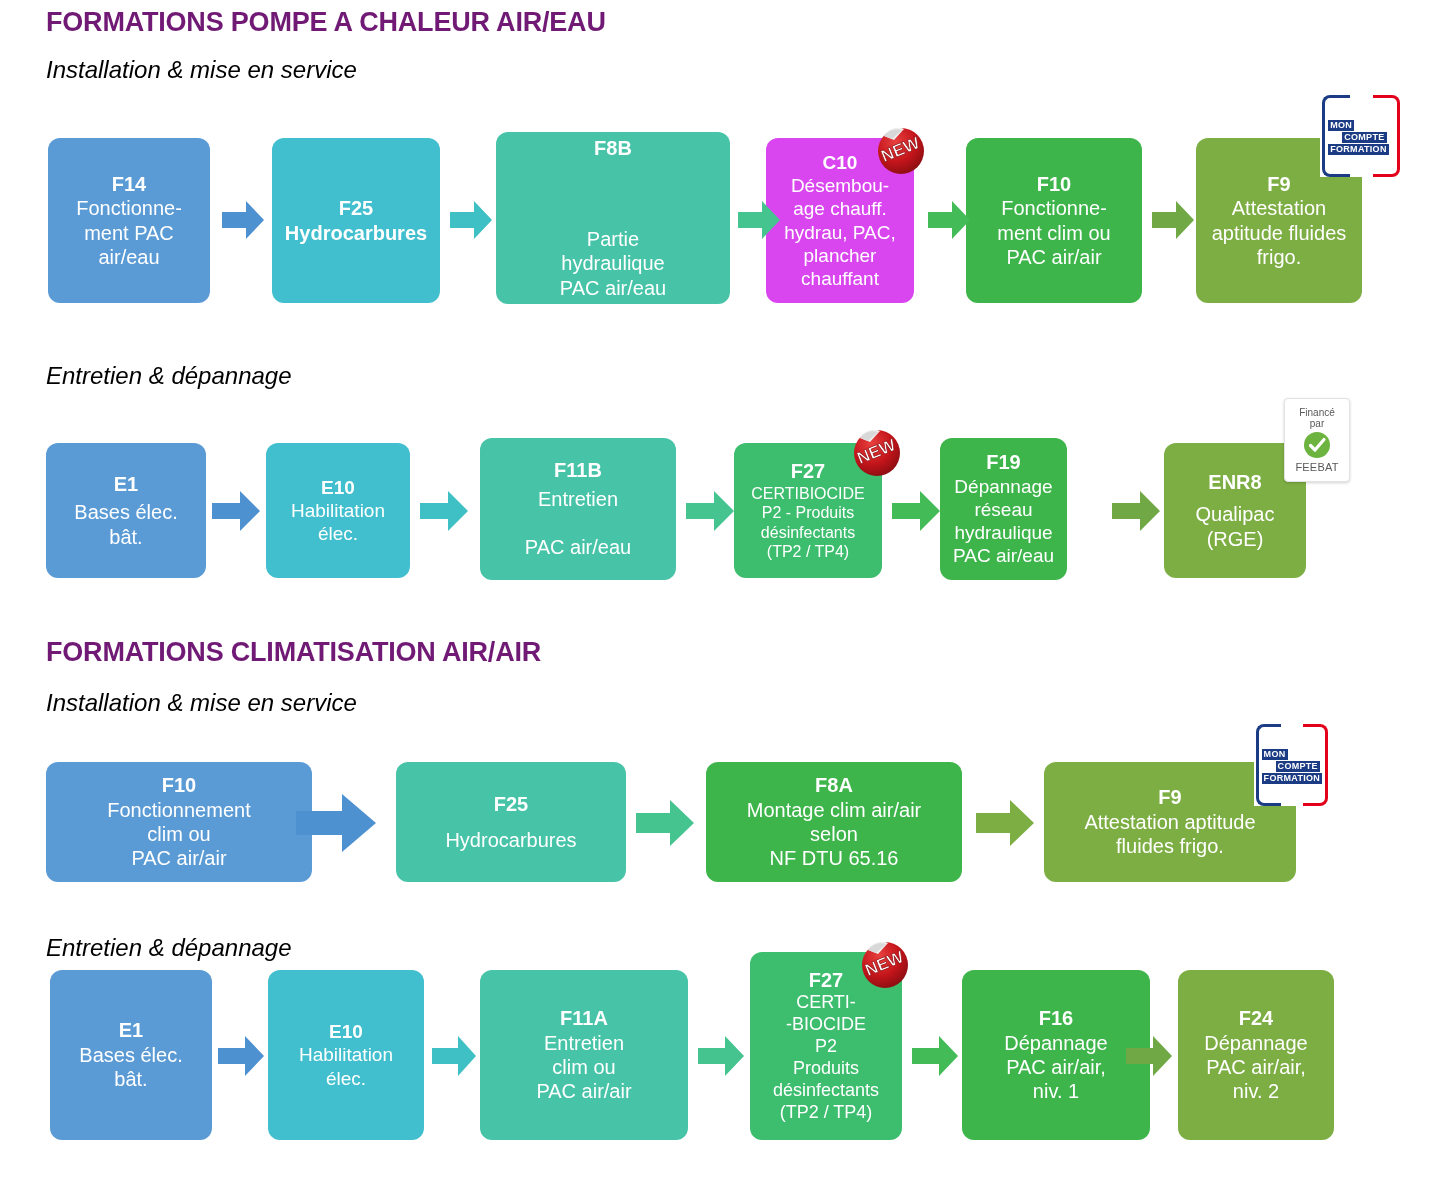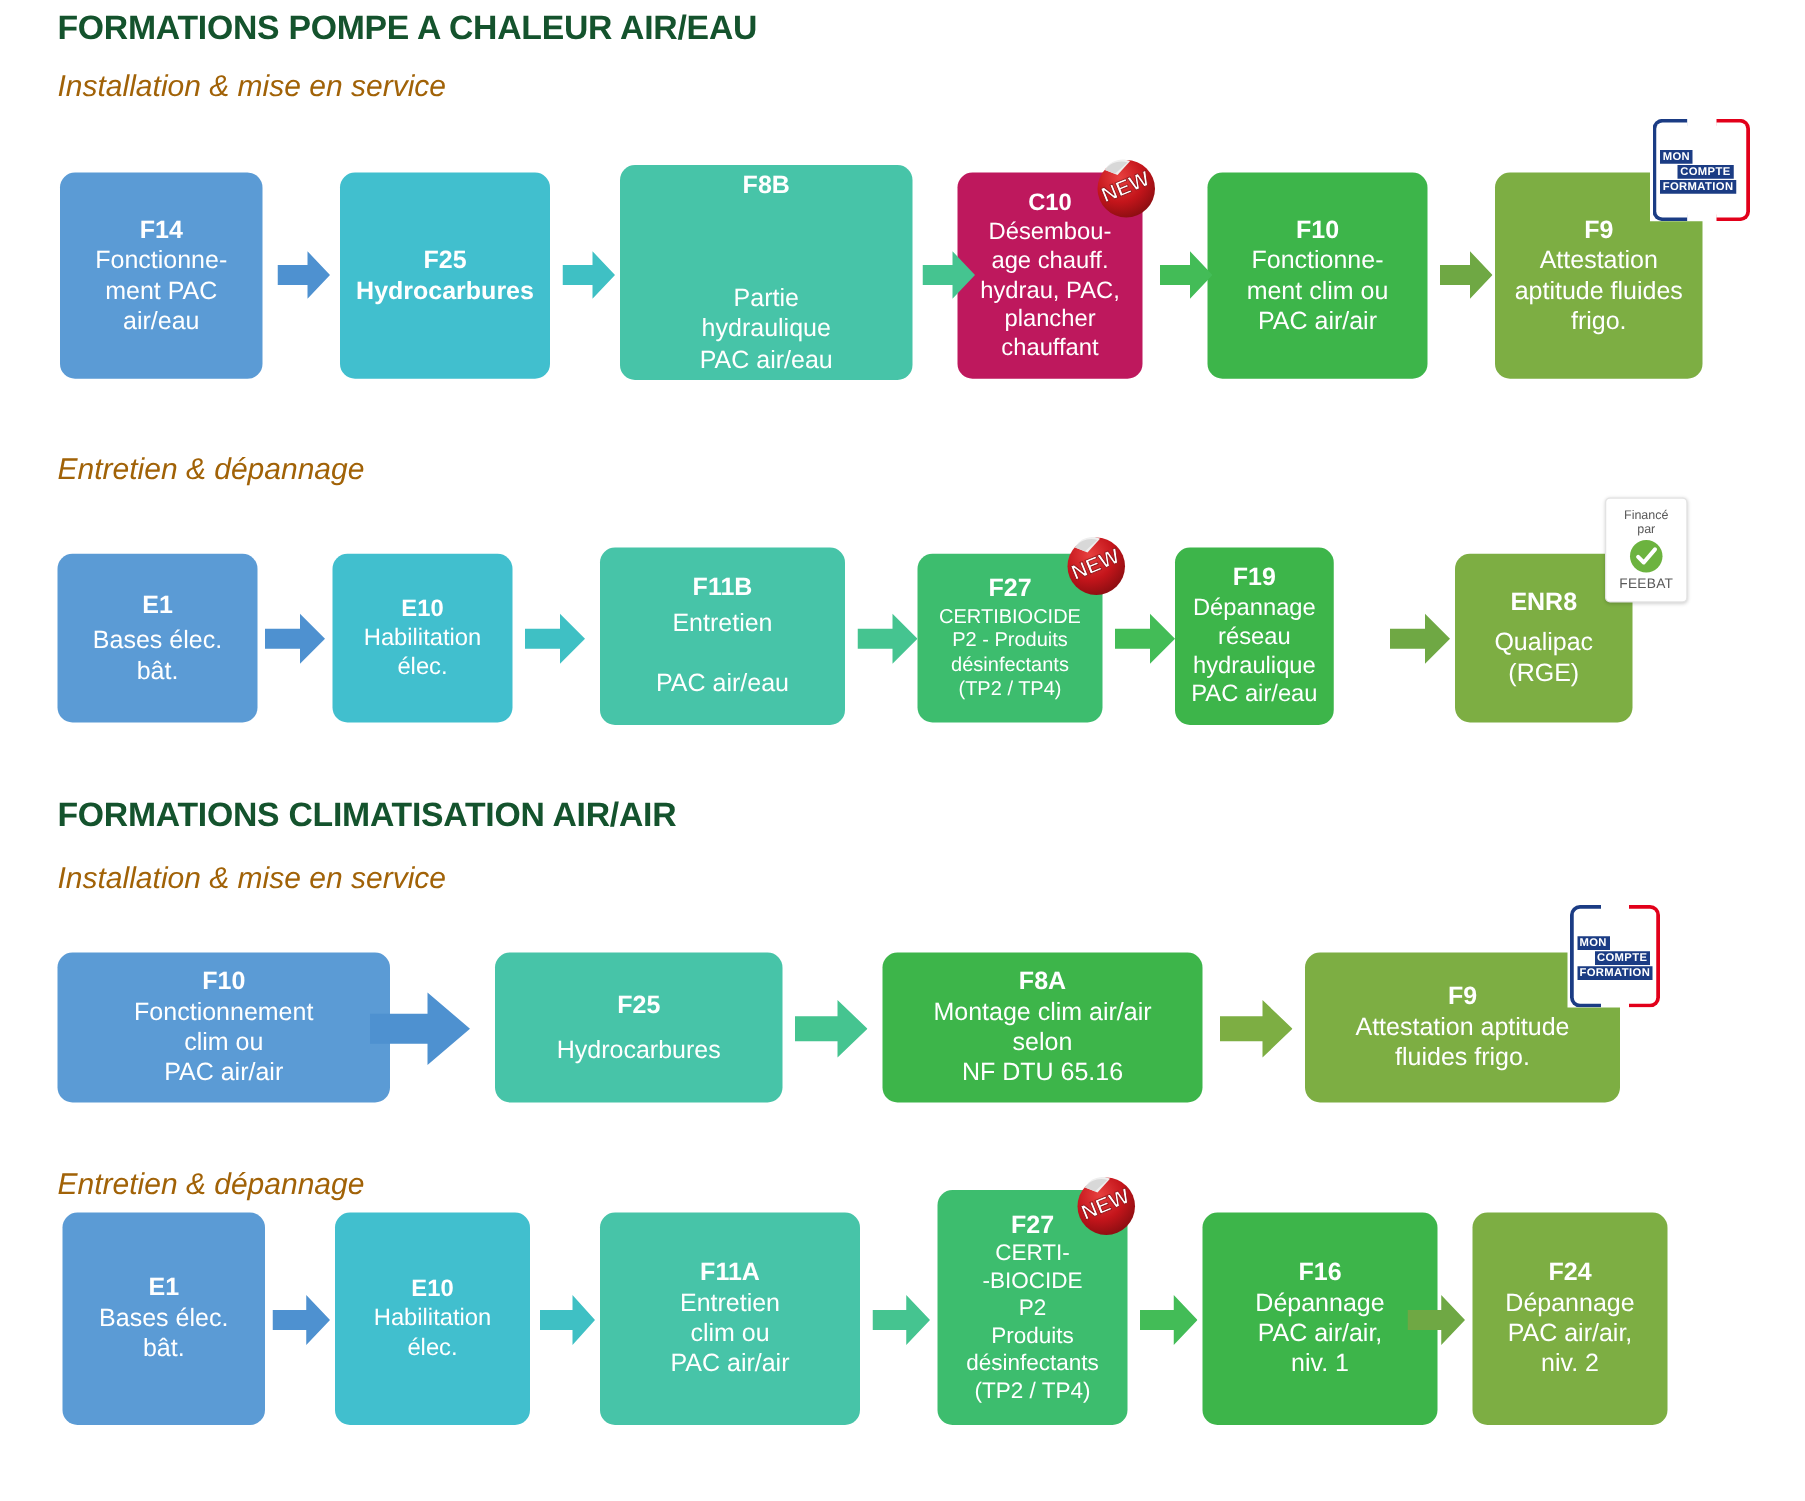--- a/index.html
+++ b/index.html
@@ -18,29 +18,29 @@
     position: relative;
     width: 1444px;
     height: 1201px;
   }
 
   
   .section-title {
     position: absolute;
     font-weight: bold;
     font-size: 27px;
-    color: #14532d;
+    color: #701a75;
     letter-spacing: -0.2px;
     white-space: nowrap;
   }
   .sub-title {
     position: absolute;
     font-style: italic;
     font-size: 24px;
-    color: #a16207;
+    color: #000000;
     white-space: nowrap;
   }
 
   
   .node {
     position: absolute;
     border-radius: 12px;
     color: #ffffff;
     display: flex;
     flex-direction: column;
@@ -176,21 +176,21 @@
     <span class="desc">Hydrocarbures</span>
   </div>
 
   <div class="node" style="left:496px; top:132px; width:234px; height:172px; background:#47C4A8; font-size:20px;justify-content:space-between;">
     <span class="code">F8B</span>
     <span class="desc" style="margin-top:10px;">Partie
 hydraulique
 PAC air/eau</span>
   </div>
 
-  <div class="node" style="left:766px; top:138px; width:148px; height:165px; background:#be185d; font-size:19px;">
+  <div class="node" style="left:766px; top:138px; width:148px; height:165px; background:#d946ef; font-size:19px;">
     <span class="code">C10</span>
     <span class="desc">Désembou-
 age chauff.
 hydrau, PAC,
 plancher
 chauffant</span>
   </div>
 
   <div class="node" style="left:966px; top:138px; width:176px; height:165px; background:#3DB54A; font-size:20px;">
     <span class="code">F10</span>

